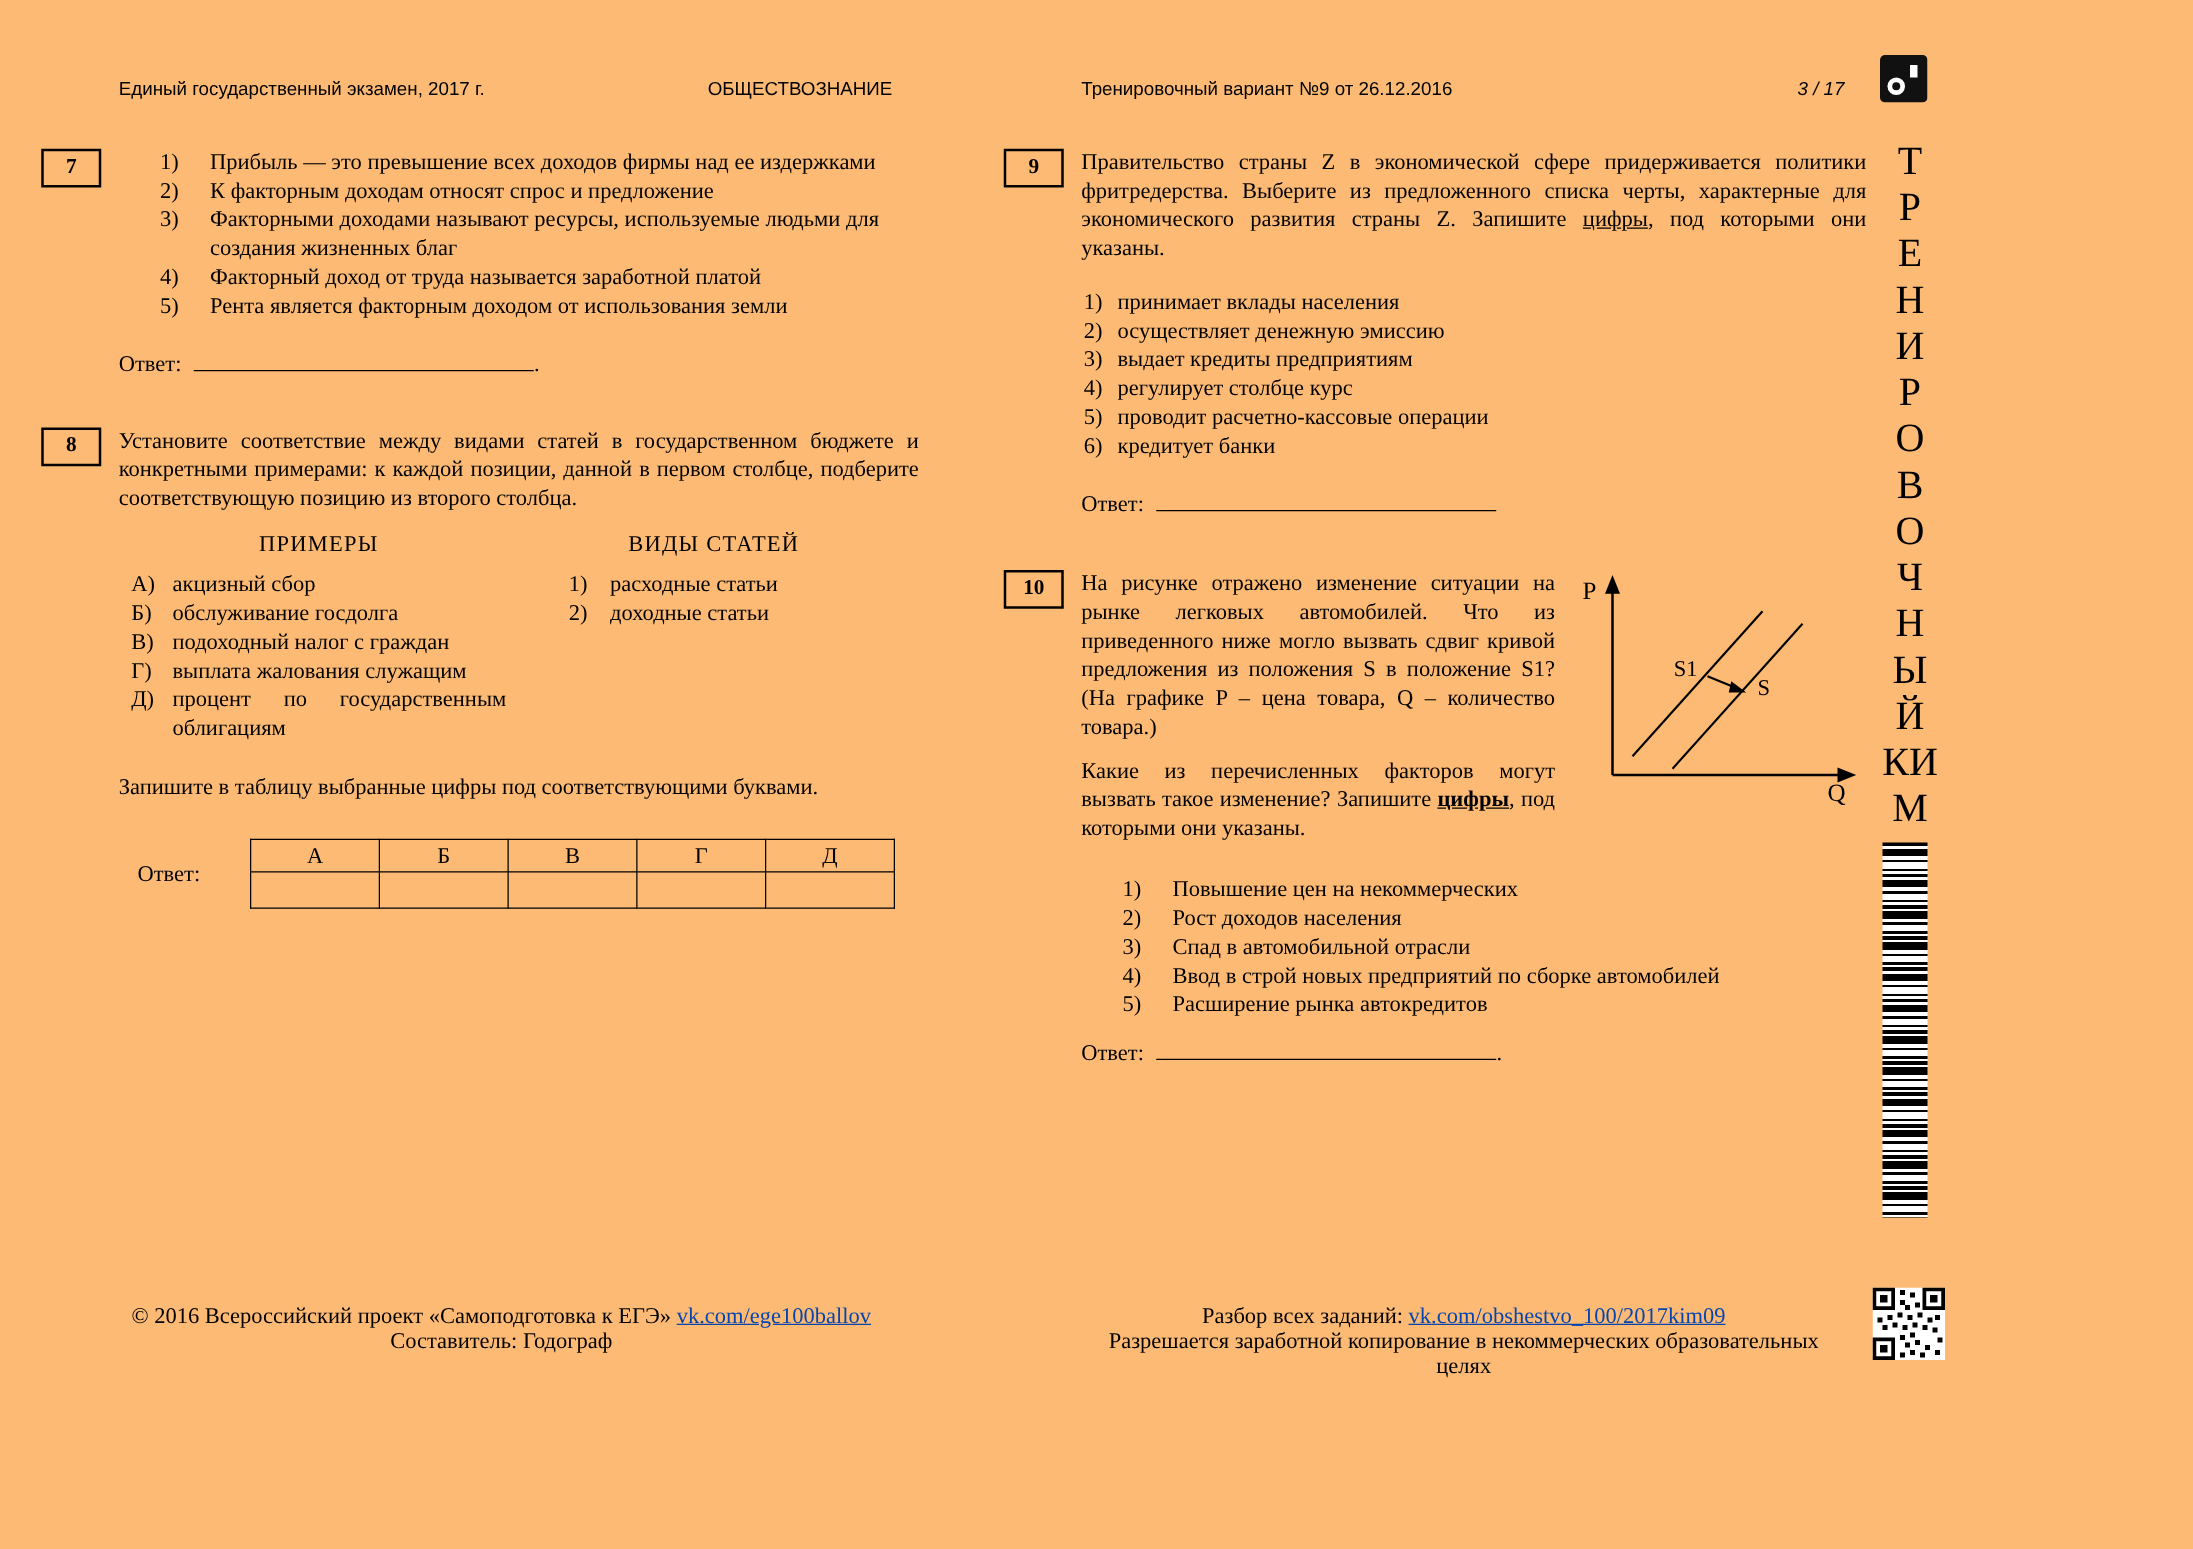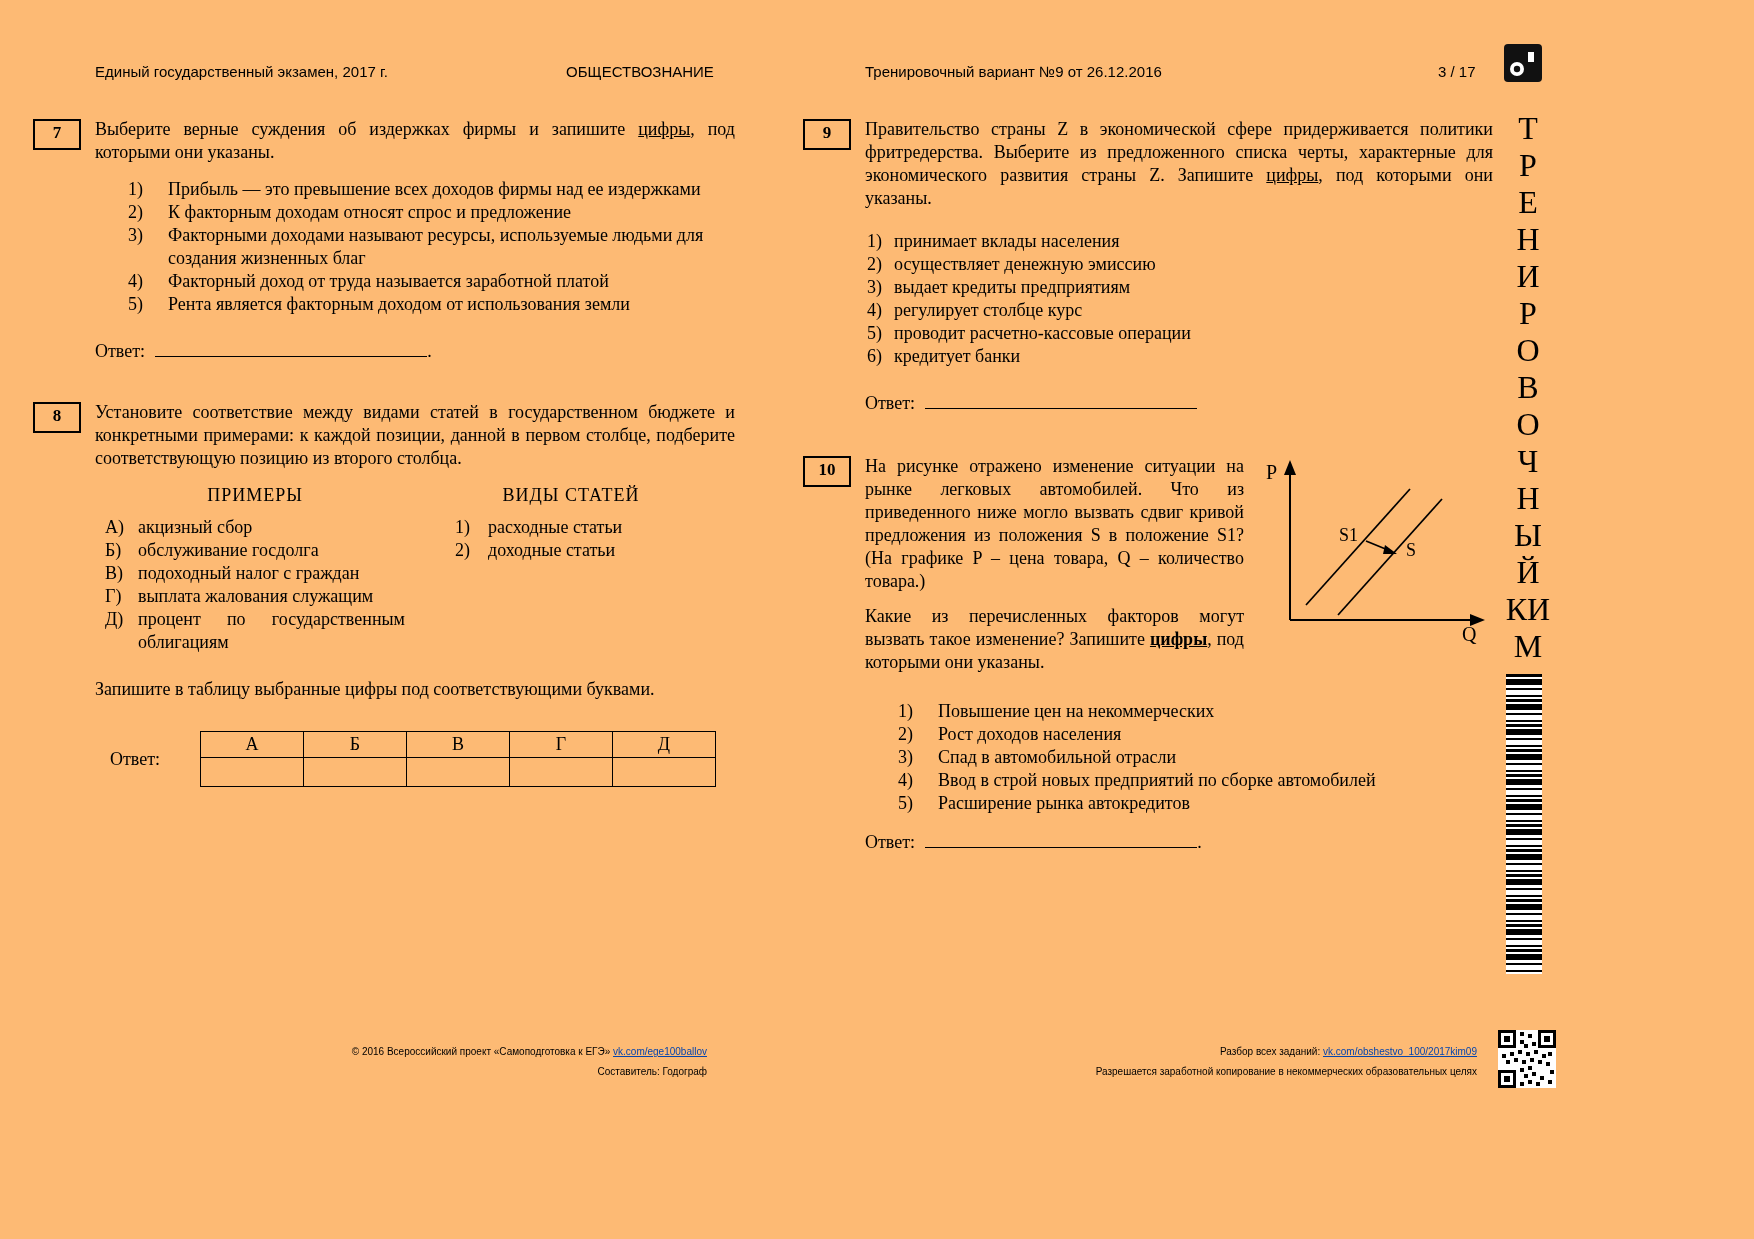--- a/index.html
+++ b/index.html
@@ -4,21 +4,21 @@
 <style>
   html,body{margin:0;padding:0;background:#ffffff;}
   .page{position:relative;width:1754px;height:1239px;background:#fdba74;color:#000;
         font-family:"Liberation Serif",serif;font-size:18px;line-height:23px;overflow:hidden;}
 
   
   .hdr{position:absolute;top:60px;font-family:"Liberation Sans",sans-serif;font-size:15px;white-space:nowrap;}
   #h-exam{left:95px;}
   #h-subject{left:640px;transform:translateX(-50%);text-align:right;}
   #h-variant{left:865px;text-align:center;}
-  #h-page{left:1438px;}
+  #h-page{left:1438px;font-style:italic;}
   .logo{position:absolute;left:1504px;top:44px;}
 
   
   .col{position:absolute;top:118px;}
   #col-left{left:95px;width:640px;}
   #col-right{left:865px;width:628px;}
 
   .question{position:relative;}
   #q8{margin-top:38px;}
   #q10{margin-top:40px;}
@@ -62,21 +62,21 @@
 
   
   .kim{position:absolute;left:1500px;top:110px;width:56px;font-size:32px;line-height:37px;
        text-align:center;white-space:pre-line;font-family:"Liberation Serif",serif;}
   .barcode{position:absolute;left:1506px;top:674px;width:36px;height:300px;
        background:repeating-linear-gradient(180deg,#000 0 3px,#fff 3px 5px,#000 5px 11px,#fff 11px 14px,
                   #000 14px 16px,#fff 16px 21px,#000 21px 23px,#fff 23px 25px);}
   .qr{position:absolute;left:1498px;top:1030px;}
 
   
-  .footer{position:absolute;font-family:Liberation Sans, sans-serif;font-size:10px;line-height:20px;text-align:right;}
+  .footer{position:absolute;font-family:Liberation Serif, serif;font-size:18px;line-height:20px;text-align:center;}
   #f-left{left:95px;top:1042px;width:612px;}
   #f-right{left:865px;top:1042px;width:612px;}
   a.link{color:#0645ad;text-decoration:underline;cursor:pointer;}
 </style>
 </head>
 <body>
 
 <div class="page">
 
   <div class="hdr" id="h-exam">Единый государственный экзамен, 2017 г.</div>
@@ -90,21 +90,20 @@
       <circle cx="13" cy="25" r="7" fill="#fff"></circle>
       <circle cx="13" cy="25" r="3.2" fill="#111"></circle>
       <rect x="24" y="8" width="6" height="10" fill="#fff"></rect>
     </svg>
   </div>
 
   <div class="col" id="col-left">
 
     <section class="question" id="q7">
       <div class="qnum">7</div>
-      <p class="qtext"><span>Выберите верные суждения об издержках фирмы и запишите </span><span class="u">цифры</span><span>, под которыми они указаны.</span></p>
       <div class="opts">
         <div class="opt">
             <span class="n">1)</span>
             <span class="t">Прибыль — это превышение всех доходов фирмы над ее издержками</span>
           </div>
         <div class="opt">
             <span class="n">2)</span>
             <span class="t">К факторным доходам относят спрос и предложение</span>
           </div>
         <div class="opt">

